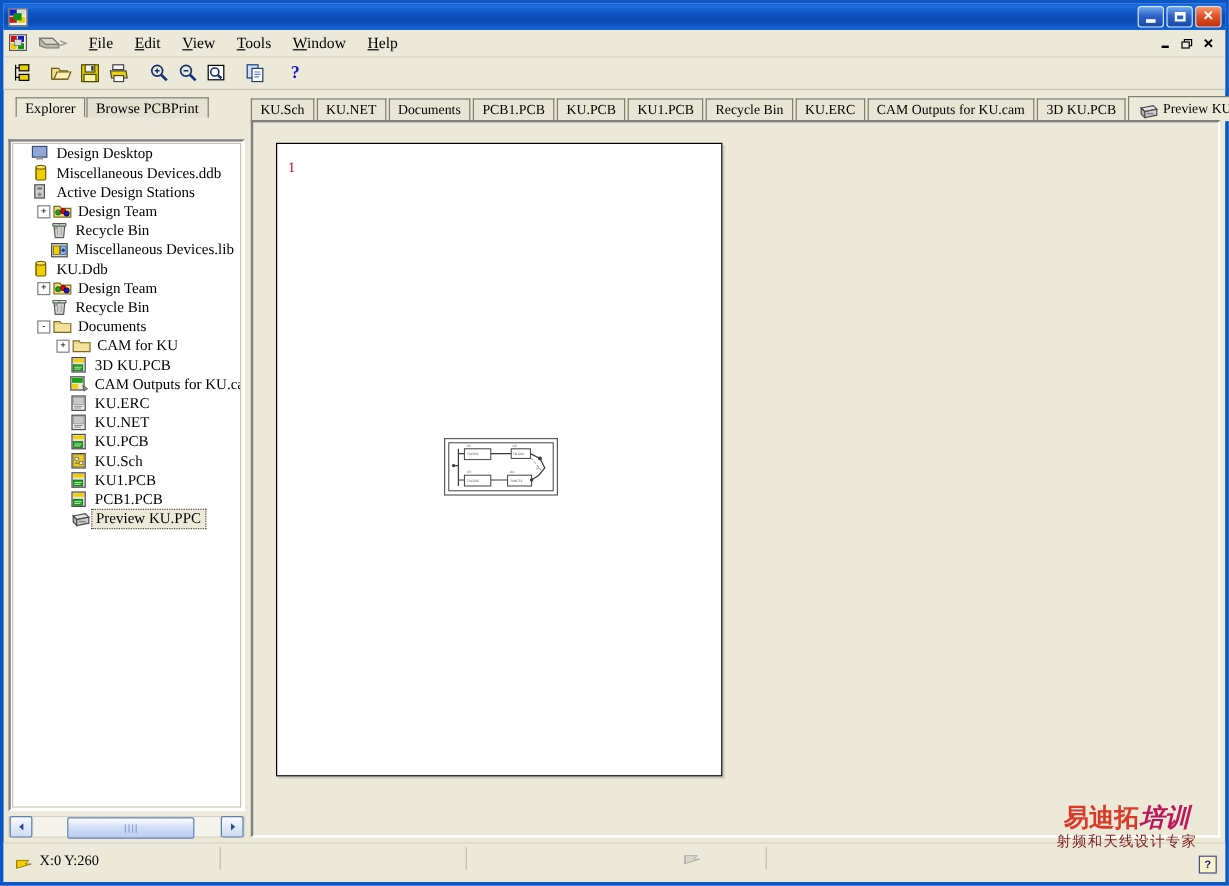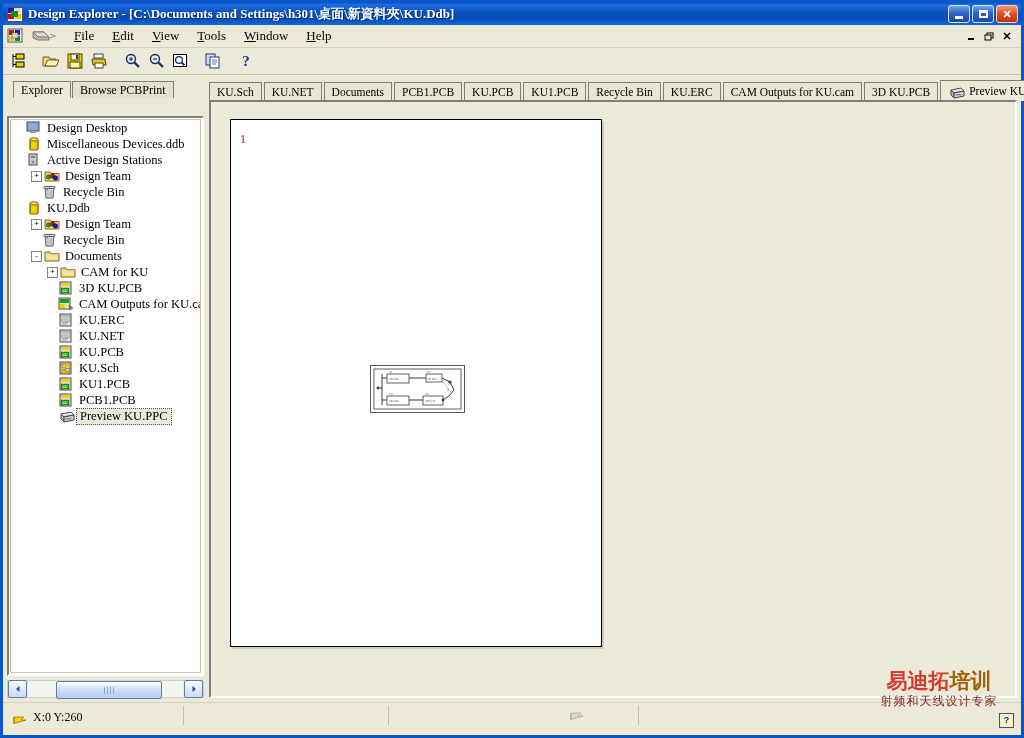--- a/index.html
+++ b/index.html
@@ -208,21 +208,21 @@
   .flagicon{width:14px;height:10px;margin-right:6px;flex:0 0 auto;position:relative;}
   #watermark{
     position:absolute;right:2px;bottom:20px;width:160px;height:46px;
     text-align:center;pointer-events:none;
   }
   #wm-top{
     font-family:"DejaVu Sans",sans-serif;font-weight:bold;font-size:21px;
     letter-spacing:0px;line-height:24px;
   }
   #wm-top .r{color:#d93a2a;}
-  #wm-top .b{color:#a16207;}
+  #wm-top .b{color:#be185d;font-style:italic;}
   #wm-bot{
     font-family:"DejaVu Sans",sans-serif;font-size:12px;color:#7f1d1d;
     line-height:16px;letter-spacing:1px;
   }
   #help-badge{
     position:absolute;right:7px;bottom:7px;width:13px;height:13px;
     background:#f7f3c8;border:1px solid #4a4a8a;
     font-family:"Liberation Sans",sans-serif;font-size:9px;
     color:#1a1a8a;text-align:center;line-height:12px;font-weight:bold;
   }
@@ -234,21 +234,20 @@
 <div id="app-window">
 
   <div id="title-bar">
     <div id="title-icon">
       <span class="q q1"></span>
         <span class="q q2"></span>
       <span class="q q3"></span>
         <span class="q q4"></span>
       <span class="q q5"></span>
     </div>
-    <div id="title-text">Design Explorer - [C:\Documents and Settings\h301\桌面\新資料夾\KU.Ddb]</div>
     <div id="window-controls">
       <div class="wbtn min">
           <div class="barglyph"></div>
         </div>
       <div class="wbtn max">
           <div class="boxglyph"></div>
         </div>
       <div class="wbtn close">
           <span class="gl">✕</span>
         </div>
@@ -427,20 +426,33 @@
             <span class="togspace"></span>
             <span class="ticon">
               <svg width="15" height="14" viewBox="0 0 15 14">
                 <path d="M3 3 L12 3 L11 13 L4 13 Z" fill="#d4d4d4" stroke="#5a5a5a"></path>
                 <rect x="2" y="1.4" width="11" height="2" rx="0.6" fill="#e8e8e8" stroke="#5a5a5a"></rect>
                 <path d="M6 5 L6 11 M9 5 L9 11" stroke="#9a9a9a" stroke-width="0.8"></path>
                 <path d="M4 6 L8 2" stroke="#6a9a6a" stroke-width="1"></path>
               </svg>
             </span>
             <span class="tlabel">Recycle Bin</span>
+          </div>
+          <div class="trow">
+            <span style="width: 20px; flex: 0 0 auto;"></span>
+            <span class="togspace"></span>
+            <span class="ticon">
+              <svg width="16" height="14" viewBox="0 0 16 14">
+                <rect x="1" y="2" width="13" height="11" fill="#d8d8d8" stroke="#4a4a4a"></rect>
+                <rect x="2.5" y="4" width="5" height="7" fill="#f0d000" stroke="#6a5800" stroke-width="0.6"></rect>
+                <rect x="8.5" y="4" width="4.5" height="7" fill="#8fb8e8" stroke="#2a4a7a" stroke-width="0.6"></rect>
+                <circle cx="10.7" cy="7.5" r="1.4" fill="#1a3a8a"></circle>
+              </svg>
+            </span>
+            <span class="tlabel">Miscellaneous Devices.lib</span>
           </div>
           <div class="trow">
             <span style="width: 4px; flex: 0 0 auto;"></span>
             <span class="togspace"></span>
             <span class="ticon">
               <svg width="15" height="14" viewBox="0 0 15 14">
                 <rect x="4" y="2" width="8" height="11" rx="1" fill="#f0d000" stroke="#7a6000"></rect>
                 <ellipse cx="8" cy="2.4" rx="4" ry="1.6" fill="#ffe860" stroke="#7a6000"></ellipse>
                 <path d="M4 2.4 L4 12.6 M12 2.4 L12 12.6" stroke="#7a6000" stroke-width="0.6"></path>
               </svg>

